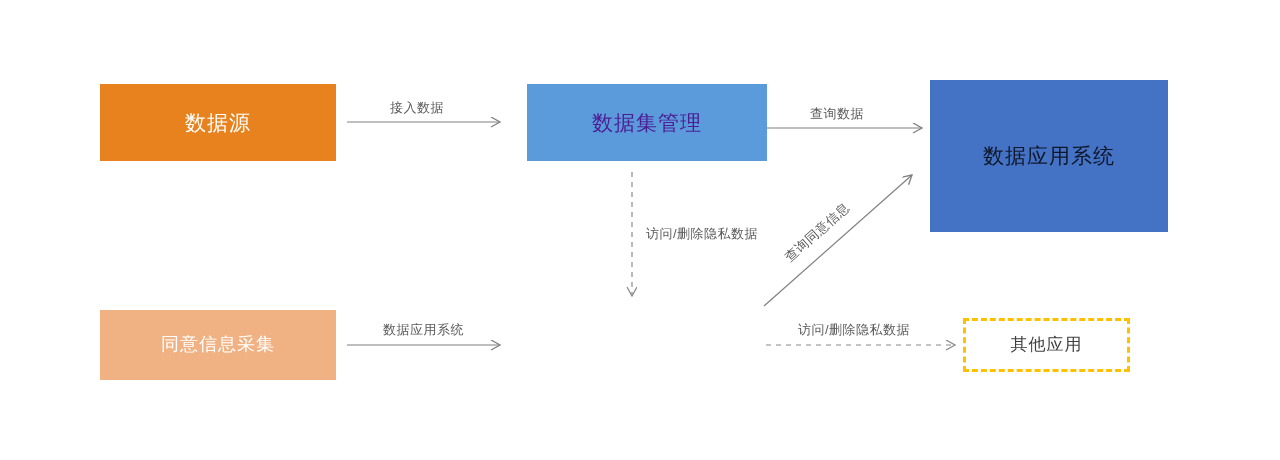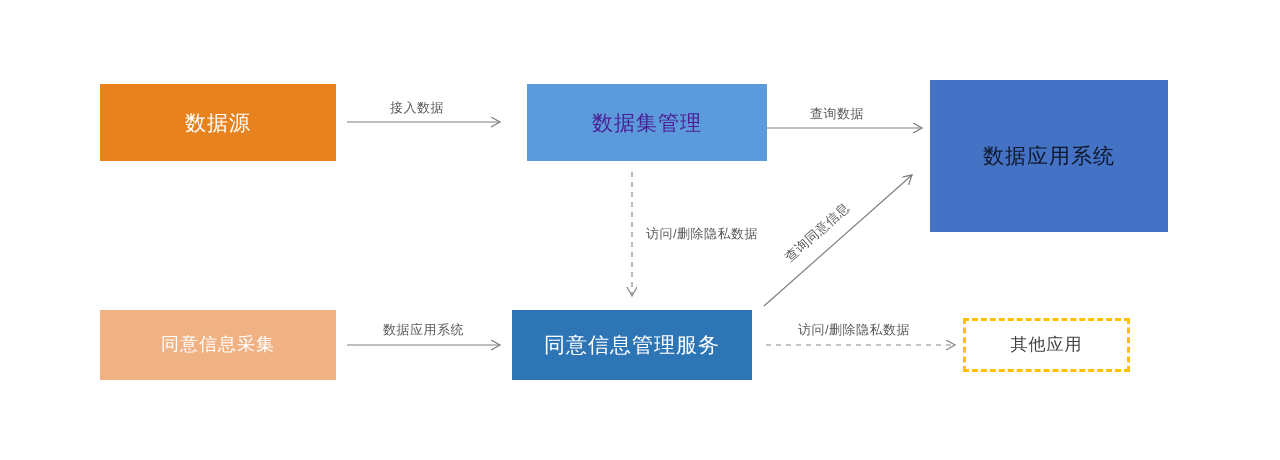--- a/index.html
+++ b/index.html
@@ -112,21 +112,18 @@
   </div>
 
   <div class="node" id="node-data-app-system">
     <span class="node-label">数据应用系统</span>
   </div>
 
   <div class="node" id="node-consent-collect">
     <span class="node-label">同意信息采集</span>
   </div>
 
-  <div class="node" id="node-consent-service">
-    <span class="node-label">同意信息管理服务</span>
-  </div>
 
   <div class="node" id="node-other-apps">
     <span class="node-label">其他应用</span>
   </div>
 
 </div>
 
 </body></html>

